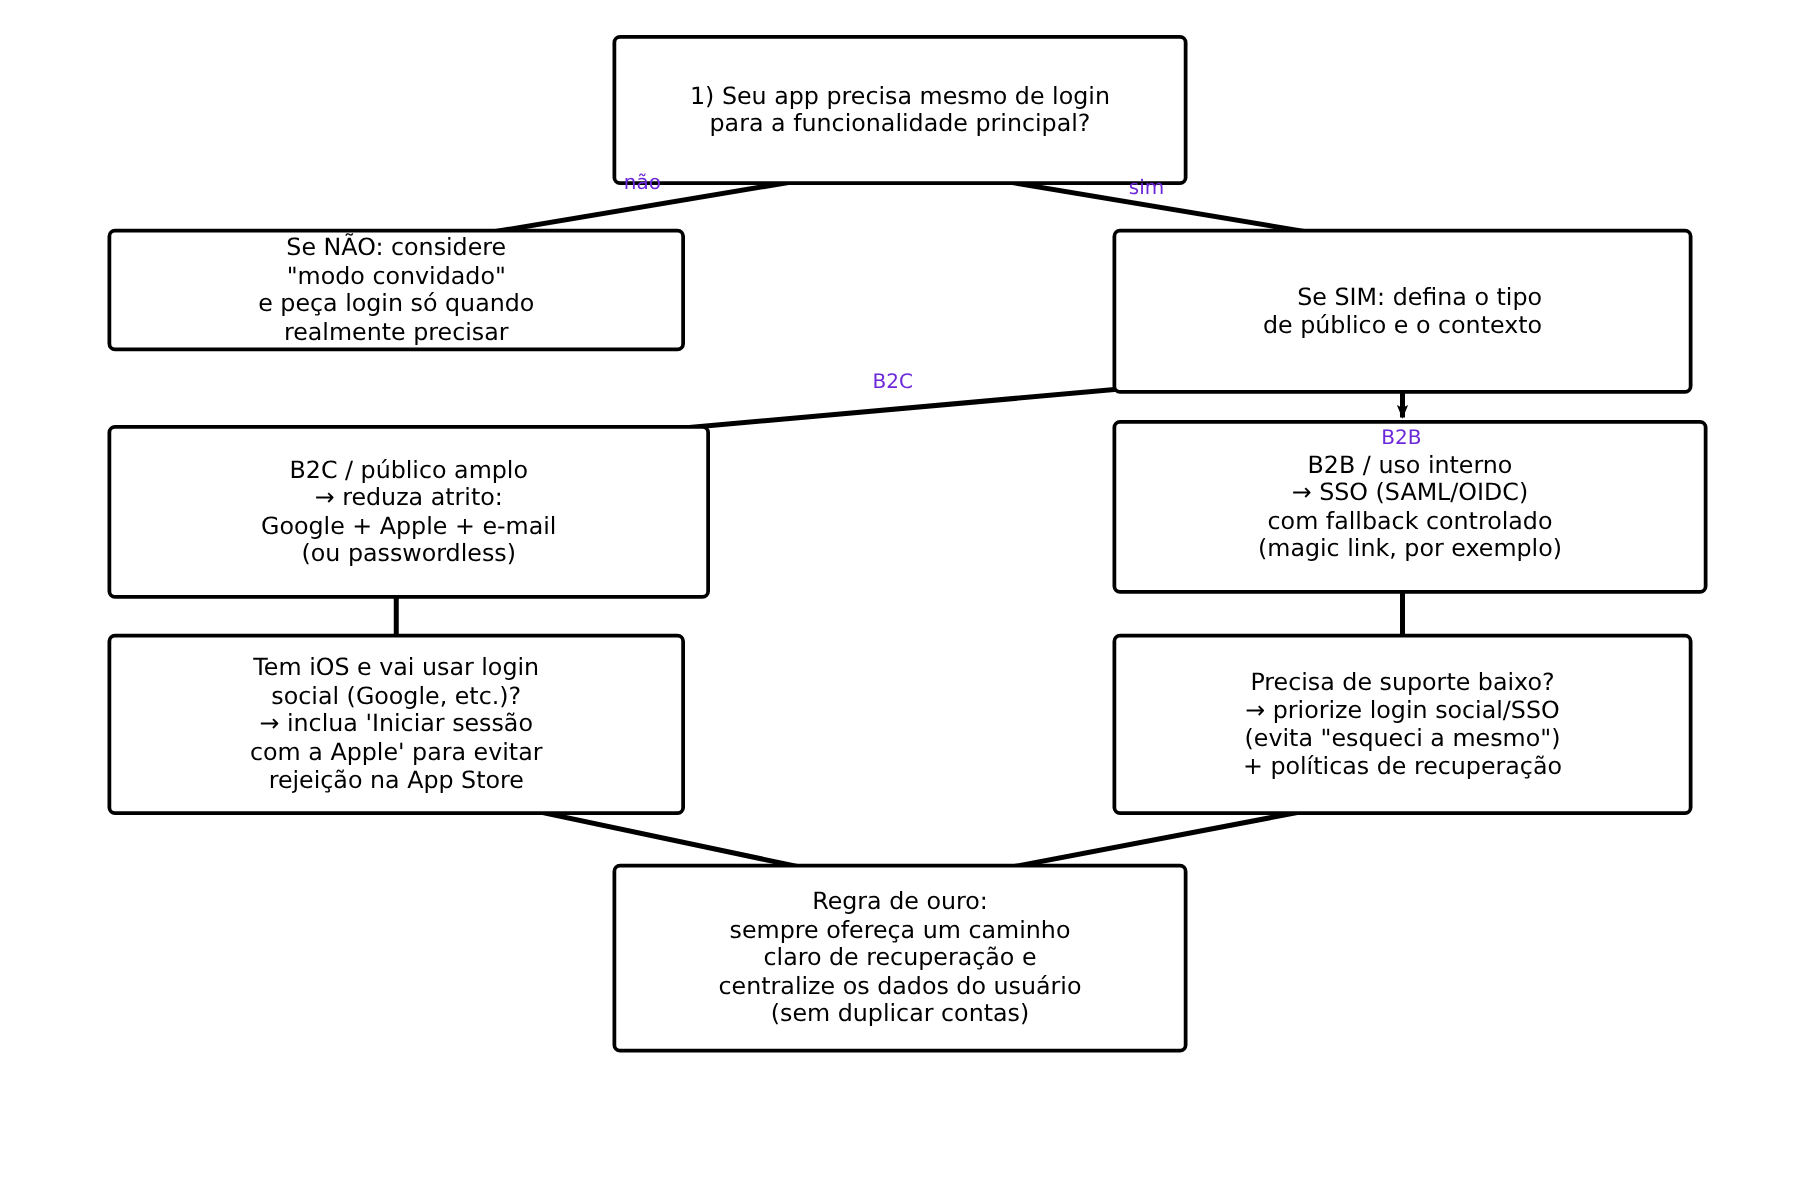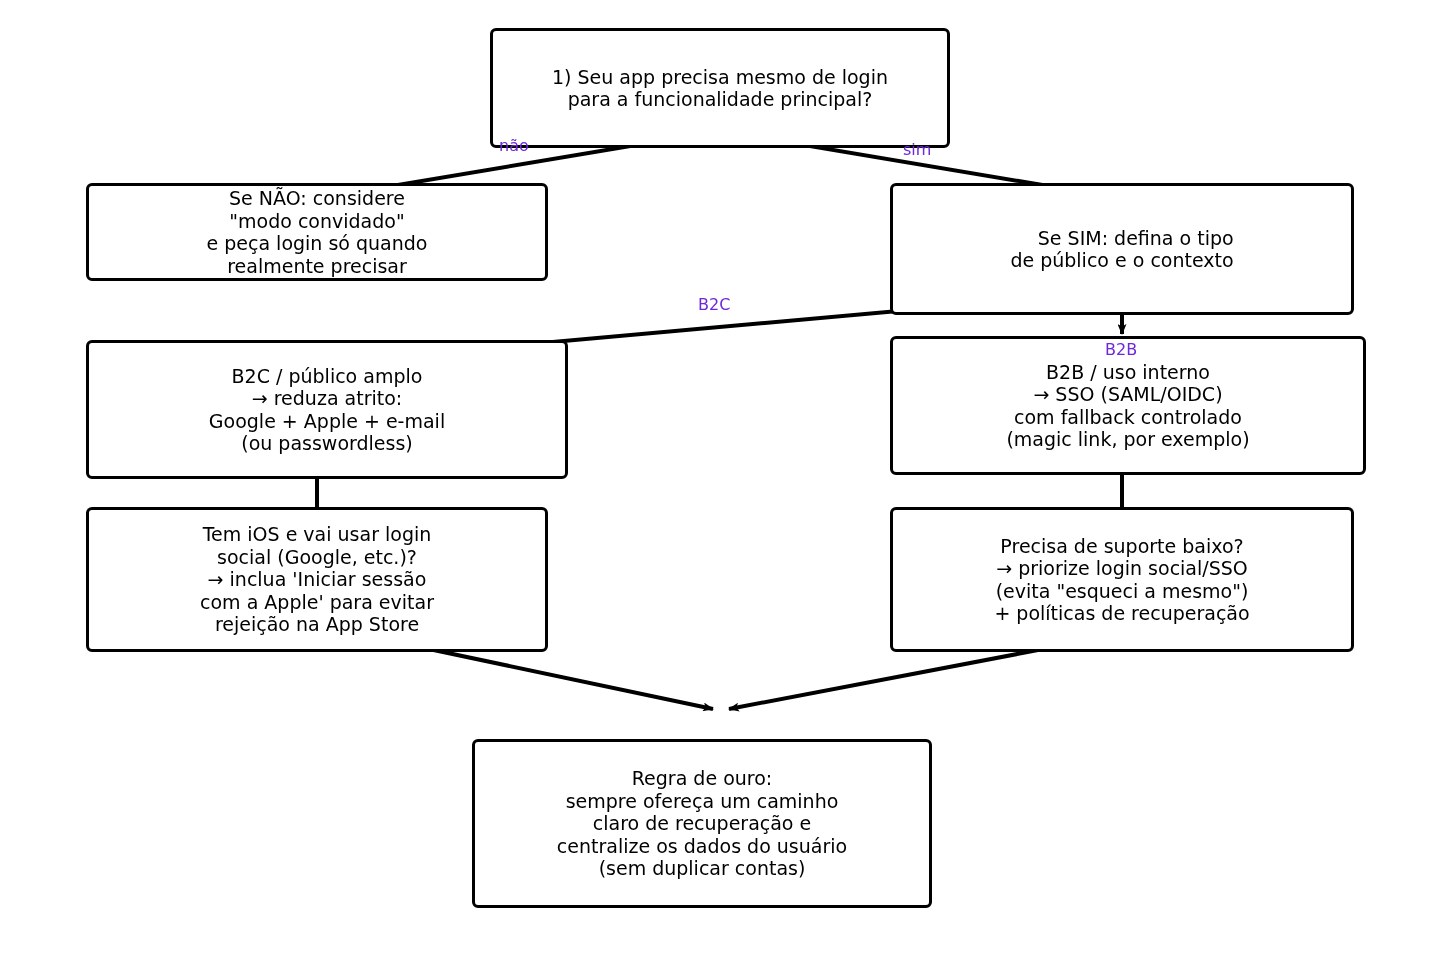--- a/index.html
+++ b/index.html
@@ -57,21 +57,21 @@
   }
 
   
   #node-root      { left: 490px; top: 28px;  width: 460px; height: 120px; }
   #node-no        { left: 86px;  top: 183px; width: 462px; height: 98px; }
   #node-yes       { left: 890px; top: 183px; width: 464px; height: 132px; text-align: right; }
   #node-b2c       { left: 86px;  top: 340px; width: 482px; height: 139px; }
   #node-b2b       { left: 890px; top: 336px; width: 476px; height: 139px; }
   #node-ios       { left: 86px;  top: 507px; width: 462px; height: 145px; }
   #node-support   { left: 890px; top: 507px; width: 464px; height: 145px; }
-  #node-golden    { left: 472px; top: 691px; width: 460px; height: 169px; margin-top: 48px; }
+  #node-golden    { left: 490px; top: 691px; width: 460px; height: 151px; }
 
   
   #label-nao { left: 499px; top: 138px; }
   #label-sim { left: 903px; top: 142px; text-align: right; }
   #label-b2c { left: 698px; top: 297px; }
   #label-b2b { left: 1105px; top: 298px; margin-top: 44px; }
 </style>
 </head>
 <body>
 

